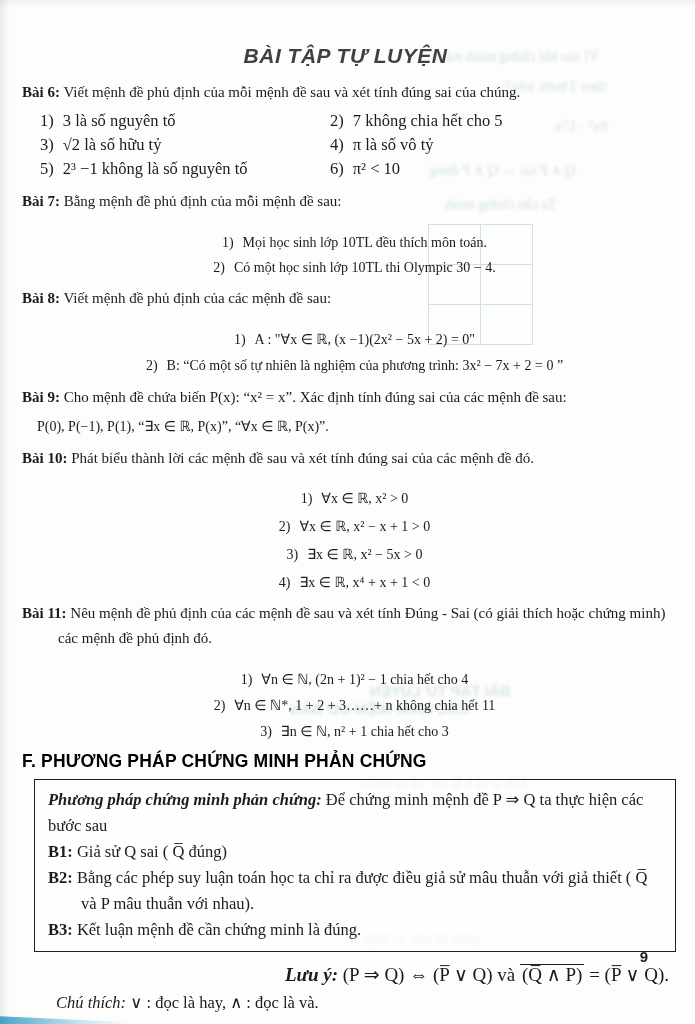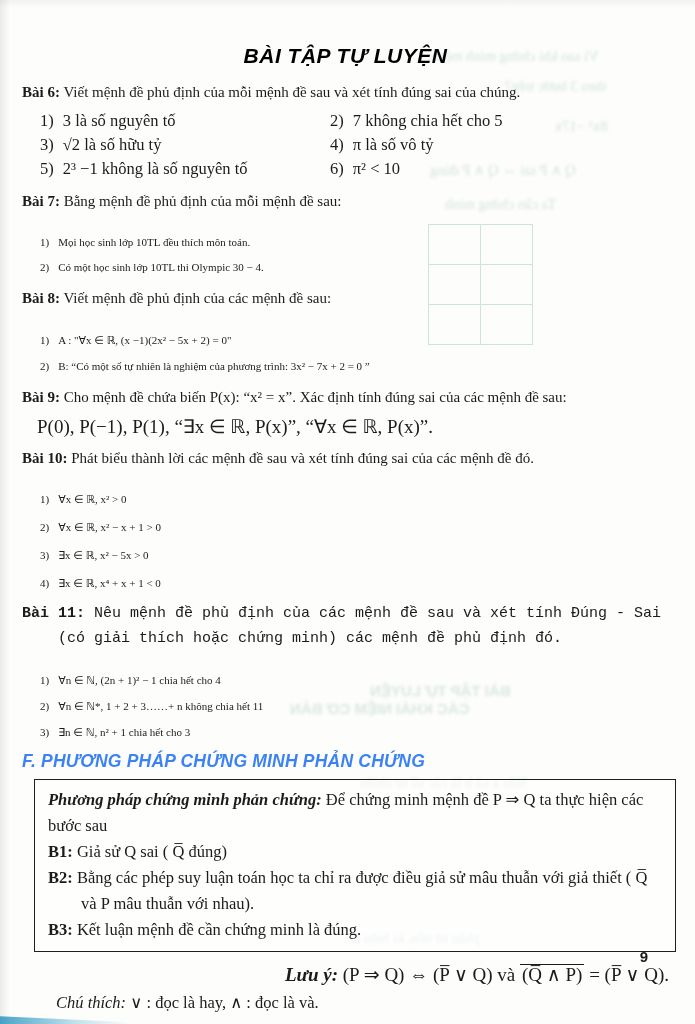--- a/index.html
+++ b/index.html
@@ -19,38 +19,38 @@
         transform:scaleX(-1);white-space:nowrap;font-size:14.5px;z-index:1;
         font-family:"Liberation Serif",serif;}
   .bleed.b-bold{font-weight:bold;font-family:"Liberation Sans",sans-serif;opacity:.33;}
   .ghost-table{position:absolute;left:428px;top:224px;z-index:1;opacity:.34;filter:blur(.7px);
         display:grid;grid-template-columns:52px 52px;grid-auto-rows:40px;}
   .ghost-table div{border:1px solid #79b3a8;margin:-.5px;}
 
   .content{position:absolute;inset:0;padding:44px 26px 0 22px;z-index:10;}
 
   h1.title{margin:0 0 12px;text-align:center;font-family:"Liberation Sans",sans-serif;
-        font-style:italic;font-weight:bold;font-size:21px;letter-spacing:.5px;color:#000000;}
+        font-style:italic;font-weight:bold;font-size:21px;letter-spacing:.5px;color:#404040;}
 
   .ex{margin:0 0 6px;}
   .ex-head{margin:0 0 4px;font-size:15px;line-height:25px;}
   .ex-head .lbl{font-weight:bold;}
-  .hang{padding-left:36px;text-indent:-36px;font-family:Liberation Mono, monospace;}
-  .indent2{margin:0 0 2px 15px;font-size:19px;line-height:26px;}
+  .hang{padding-left:36px;text-indent:-36px;}
+  .indent2{margin:0 0 2px 15px;font-size:14px;line-height:26px;}
 
   .grid2{display:grid;grid-template-columns:290px 1fr;row-gap:0;
         padding-left:18px;margin:2px 0 8px;font-size:16.5px;line-height:24px;}
-  .vlist{padding-left:18px;margin:16px 0 6px;font-size:11px;}
+  .vlist{padding-left:18px;margin:16px 0 6px;font-size:14px;text-align:center;}
   .vlist .item{line-height:25px;}
   .vlist.sp24 .item{line-height:24px;margin-bottom:4px;}
   .vlist.sp26 .item{line-height:26px;}
   .item .num{margin-right:9px;}
 
   h2.sec{margin:6px 0 7px;font-family:"Liberation Sans",sans-serif;font-weight:bold;
-        font-size:17.5px;color:#3b82f6;letter-spacing:.2px;font-style:italic;}
+        font-size:17.5px;color:#000000;letter-spacing:.2px;}
 
   .method-box{margin-left:12px;width:614px;border:1.7px solid #1e1e1e;background:rgba(255,255,255,.55);
         padding:7px 13px 8px;font-size:16.5px;line-height:26px;}
   .method-box p{margin:0;}
   .method-box .step{padding-left:33px;text-indent:-33px;}
   .method-box .blbl{font-weight:bold;}
   .bi{font-weight:bold;font-style:italic;font-family:Liberation Serif, serif;}
 
   .note{margin:9px 0 0 12px;font-size:19px;line-height:27px;text-align:right;}
   .note .nlbl{font-weight:bold;font-style:italic;}

